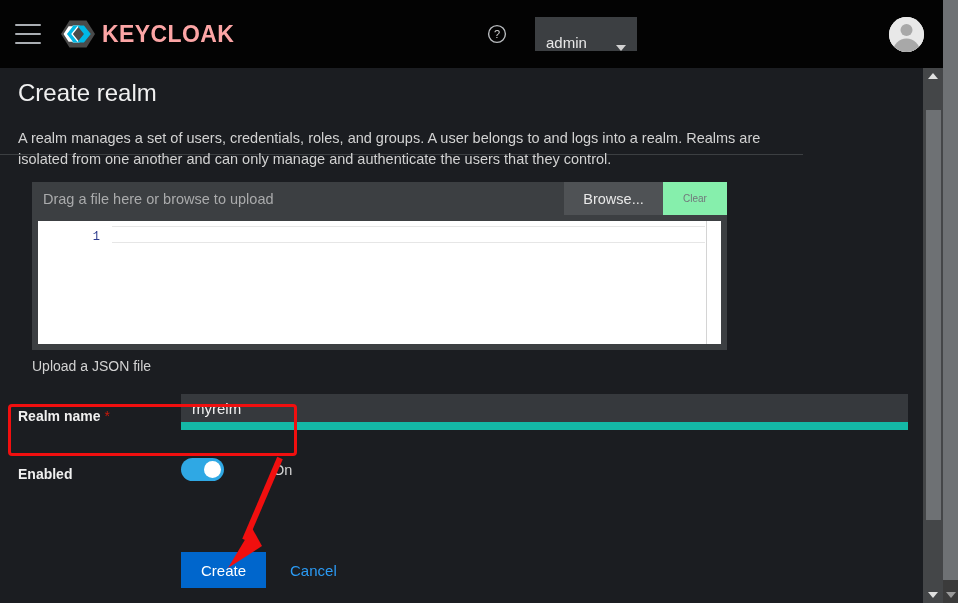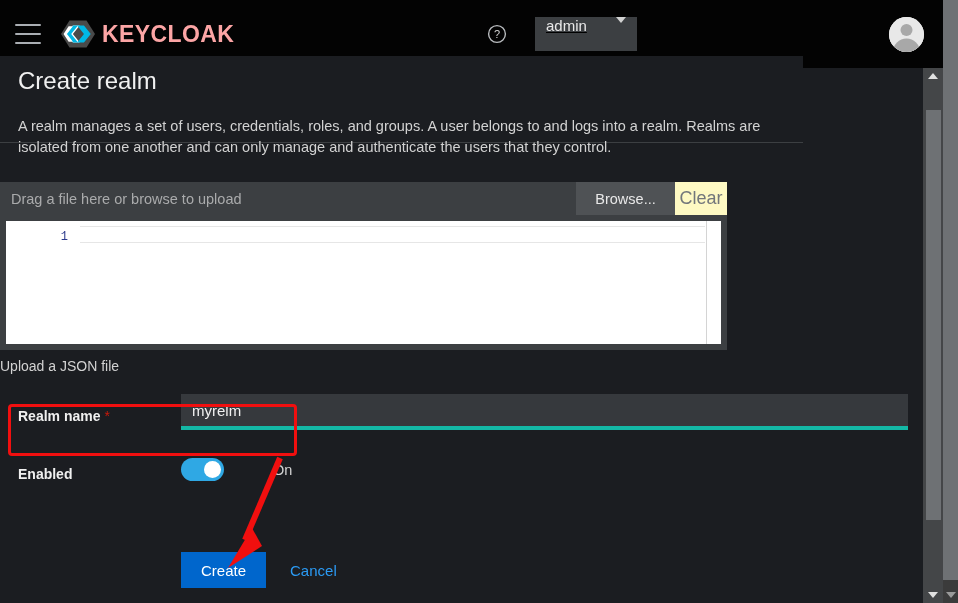--- a/index.html
+++ b/index.html
@@ -30,68 +30,68 @@
     letter-spacing: 0.4px; font-family: "Liberation Sans", sans-serif;
   }
 
   .help-icon {
     position: absolute; left: 487px; top: 24px;
     width: 20px; height: 20px; cursor: pointer;
   }
   .admin-dropdown {
     position: absolute; left: 535px; top: 17px;
     width: 102px; height: 34px; background: #3c3f42;
-    display: flex; align-items: flex-start; padding: 0 11px; cursor: pointer; text-decoration: underline;
+    display: flex; align-items: flex-end; padding: 0 11px; cursor: pointer;
   }
   .admin-dropdown .label { color: #e8e8e8; font-size: 15px; }
   .caret {
     margin-left: auto; width: 0; height: 0;
     border-left: 5px solid transparent; border-right: 5px solid transparent;
     border-top: 6px solid #d2d2d2;
   }
   .avatar {
     position: absolute; left: 889px; top: 17px;
     width: 35px; height: 35px; border-radius: 50%;
     background: #e8e8e8; overflow: hidden; cursor: pointer;
   }
   .avatar svg { display: block; }
 
   
   .page-header {
-    position: absolute; left: 0; top: 56px; width: 803px; height: 87px;
+    position: absolute; left: 0; top: 68px; width: 803px; height: 87px;
     background: #1b1d21; padding: 8px 20px 0 18px;
     border-bottom: 1px solid #3c3f42;
   }
   .page-title { font-size: 24px; color: #f0f0f0; font-weight: normal; line-height: 34px; }
   .page-desc { font-size: 14.5px; color: #d2d2d2; line-height: 21px; margin-top: 18px; max-width: 870px; }
 
   
   .form { position: absolute; left: 0; top: 156px; width: 922px; }
   .form-row { position: relative; display: flex; }
   .form-label {
     width: 181px; flex: 0 0 181px; padding: 14px 0 0 18px;
     font-size: 14px; color: #f0f0f0; font-weight: bold;
   }
   .req-star { color: #c9190b; margin-left: 4px; font-weight: normal; }
 
   
   .row-file { padding-top: 26px; }
-  .file-field { width: 727px; }
+  .file-field { width: 727px; padding-left: 32px; }
   .file-bar { display: flex; height: 33px; }
   .file-placeholder {
     flex: 1; background: #3c3f42; color: #aaabac;
     font-size: 14.5px; display: flex; align-items: center; padding-left: 11px;
     cursor: text;
   }
   .btn-browse {
     width: 99px; background: #4f5255; color: #e8e8e8; font-size: 14.5px;
     border: none; cursor: pointer;
   }
   .btn-clear {
-    width: 52px; background: #fef9c3; color: #72767b; font-size: 18px;
+    width: 64px; background: #86efac; color: #72767b; font-size: 10px;
     border: none; cursor: not-allowed;
   }
   .editor-wrap {
     height: 135px; background: #3c3f42; padding: 6px;
     position: relative;
   }
   .editor {
     height: 100%; background: #ffffff; position: relative; overflow: hidden;
   }
   .editor-gutter {
@@ -111,21 +111,21 @@
   }
   .helper-text {
     font-size: 14px; color: #d2d2d2; padding: 8px 0 0 0;
   }
 
   
   .row-realm { background: transparent; }
   .realm-input-cell { width: 727px; }
   .realm-input {
     display: block; width: 727px; height: 36px;
-    background: #36393d; border: none; border-bottom: 4px solid #14b8a6;
+    background: #36393d; border: none; border-bottom: 8px solid #14b8a6;
     color: #f0f0f0; font-size: 15px; padding: 0 11px;
     font-family: "Liberation Sans", sans-serif;
   }
 
   
   .row-enabled { padding-top: 8px; }
   .toggle-cell { width: 727px; display: flex; align-items: center; gap: 11px; padding-top: 5px; }
   .toggle {
     width: 43px; height: 23px; border-radius: 12px; background: #2fa8e4;
     position: relative; cursor: pointer; flex: 0 0 43px;

